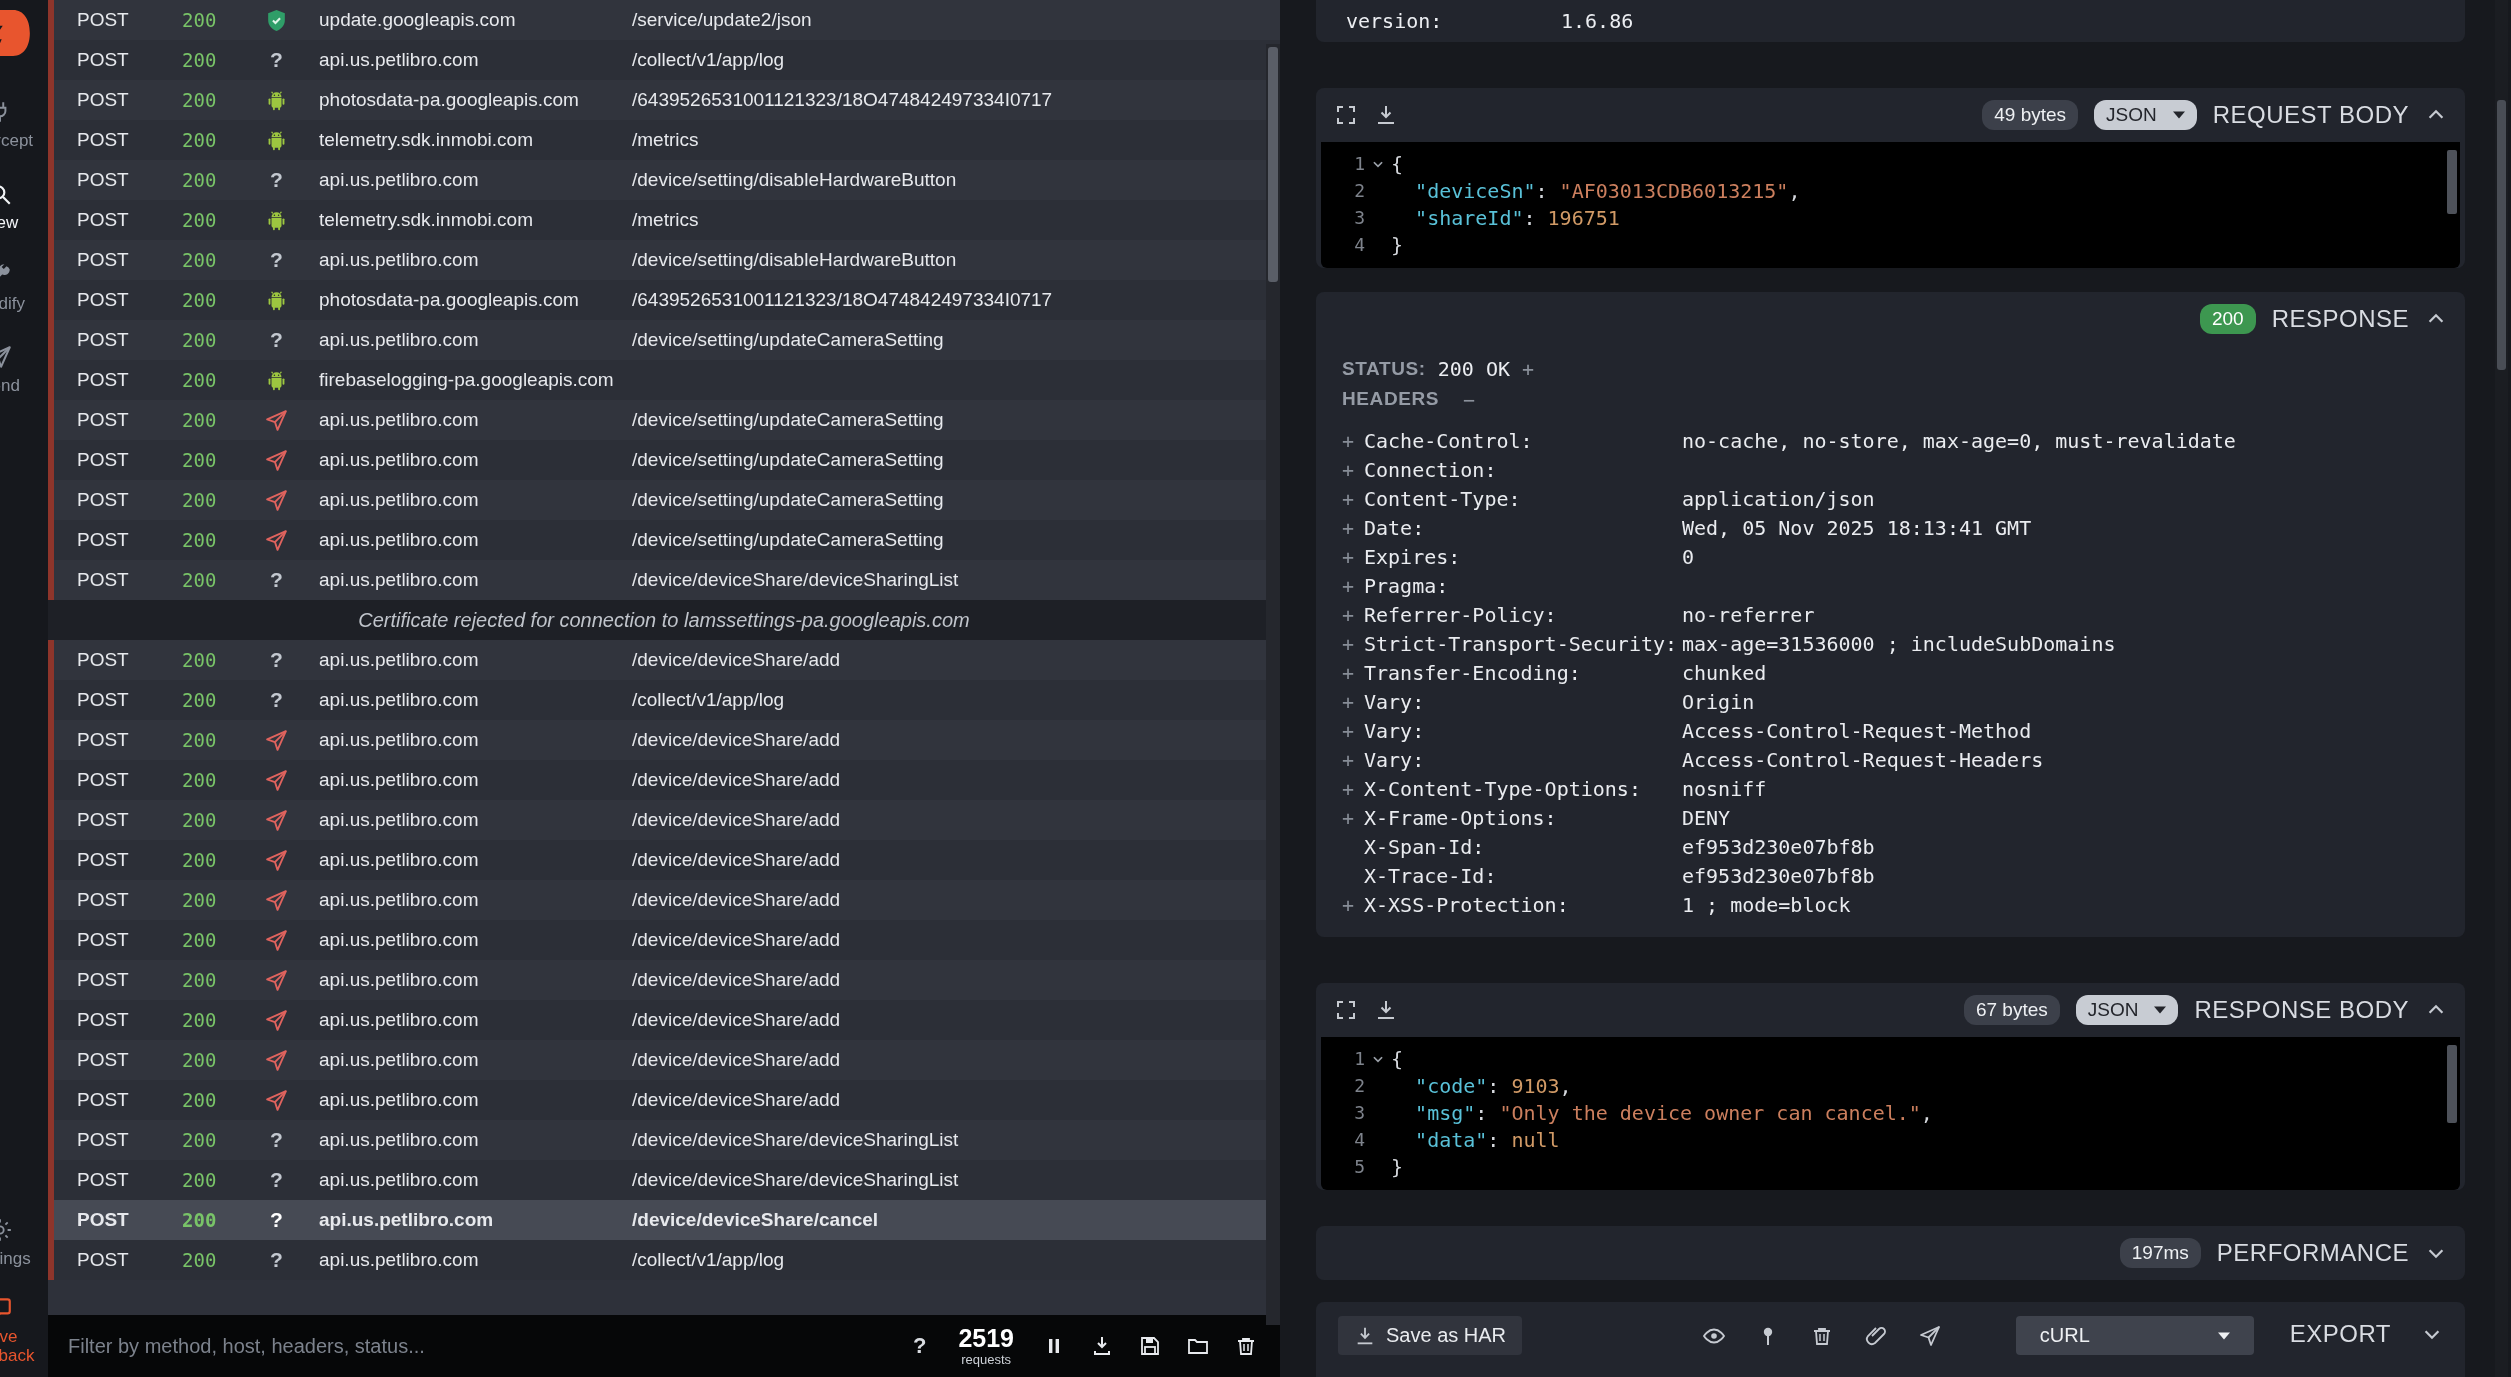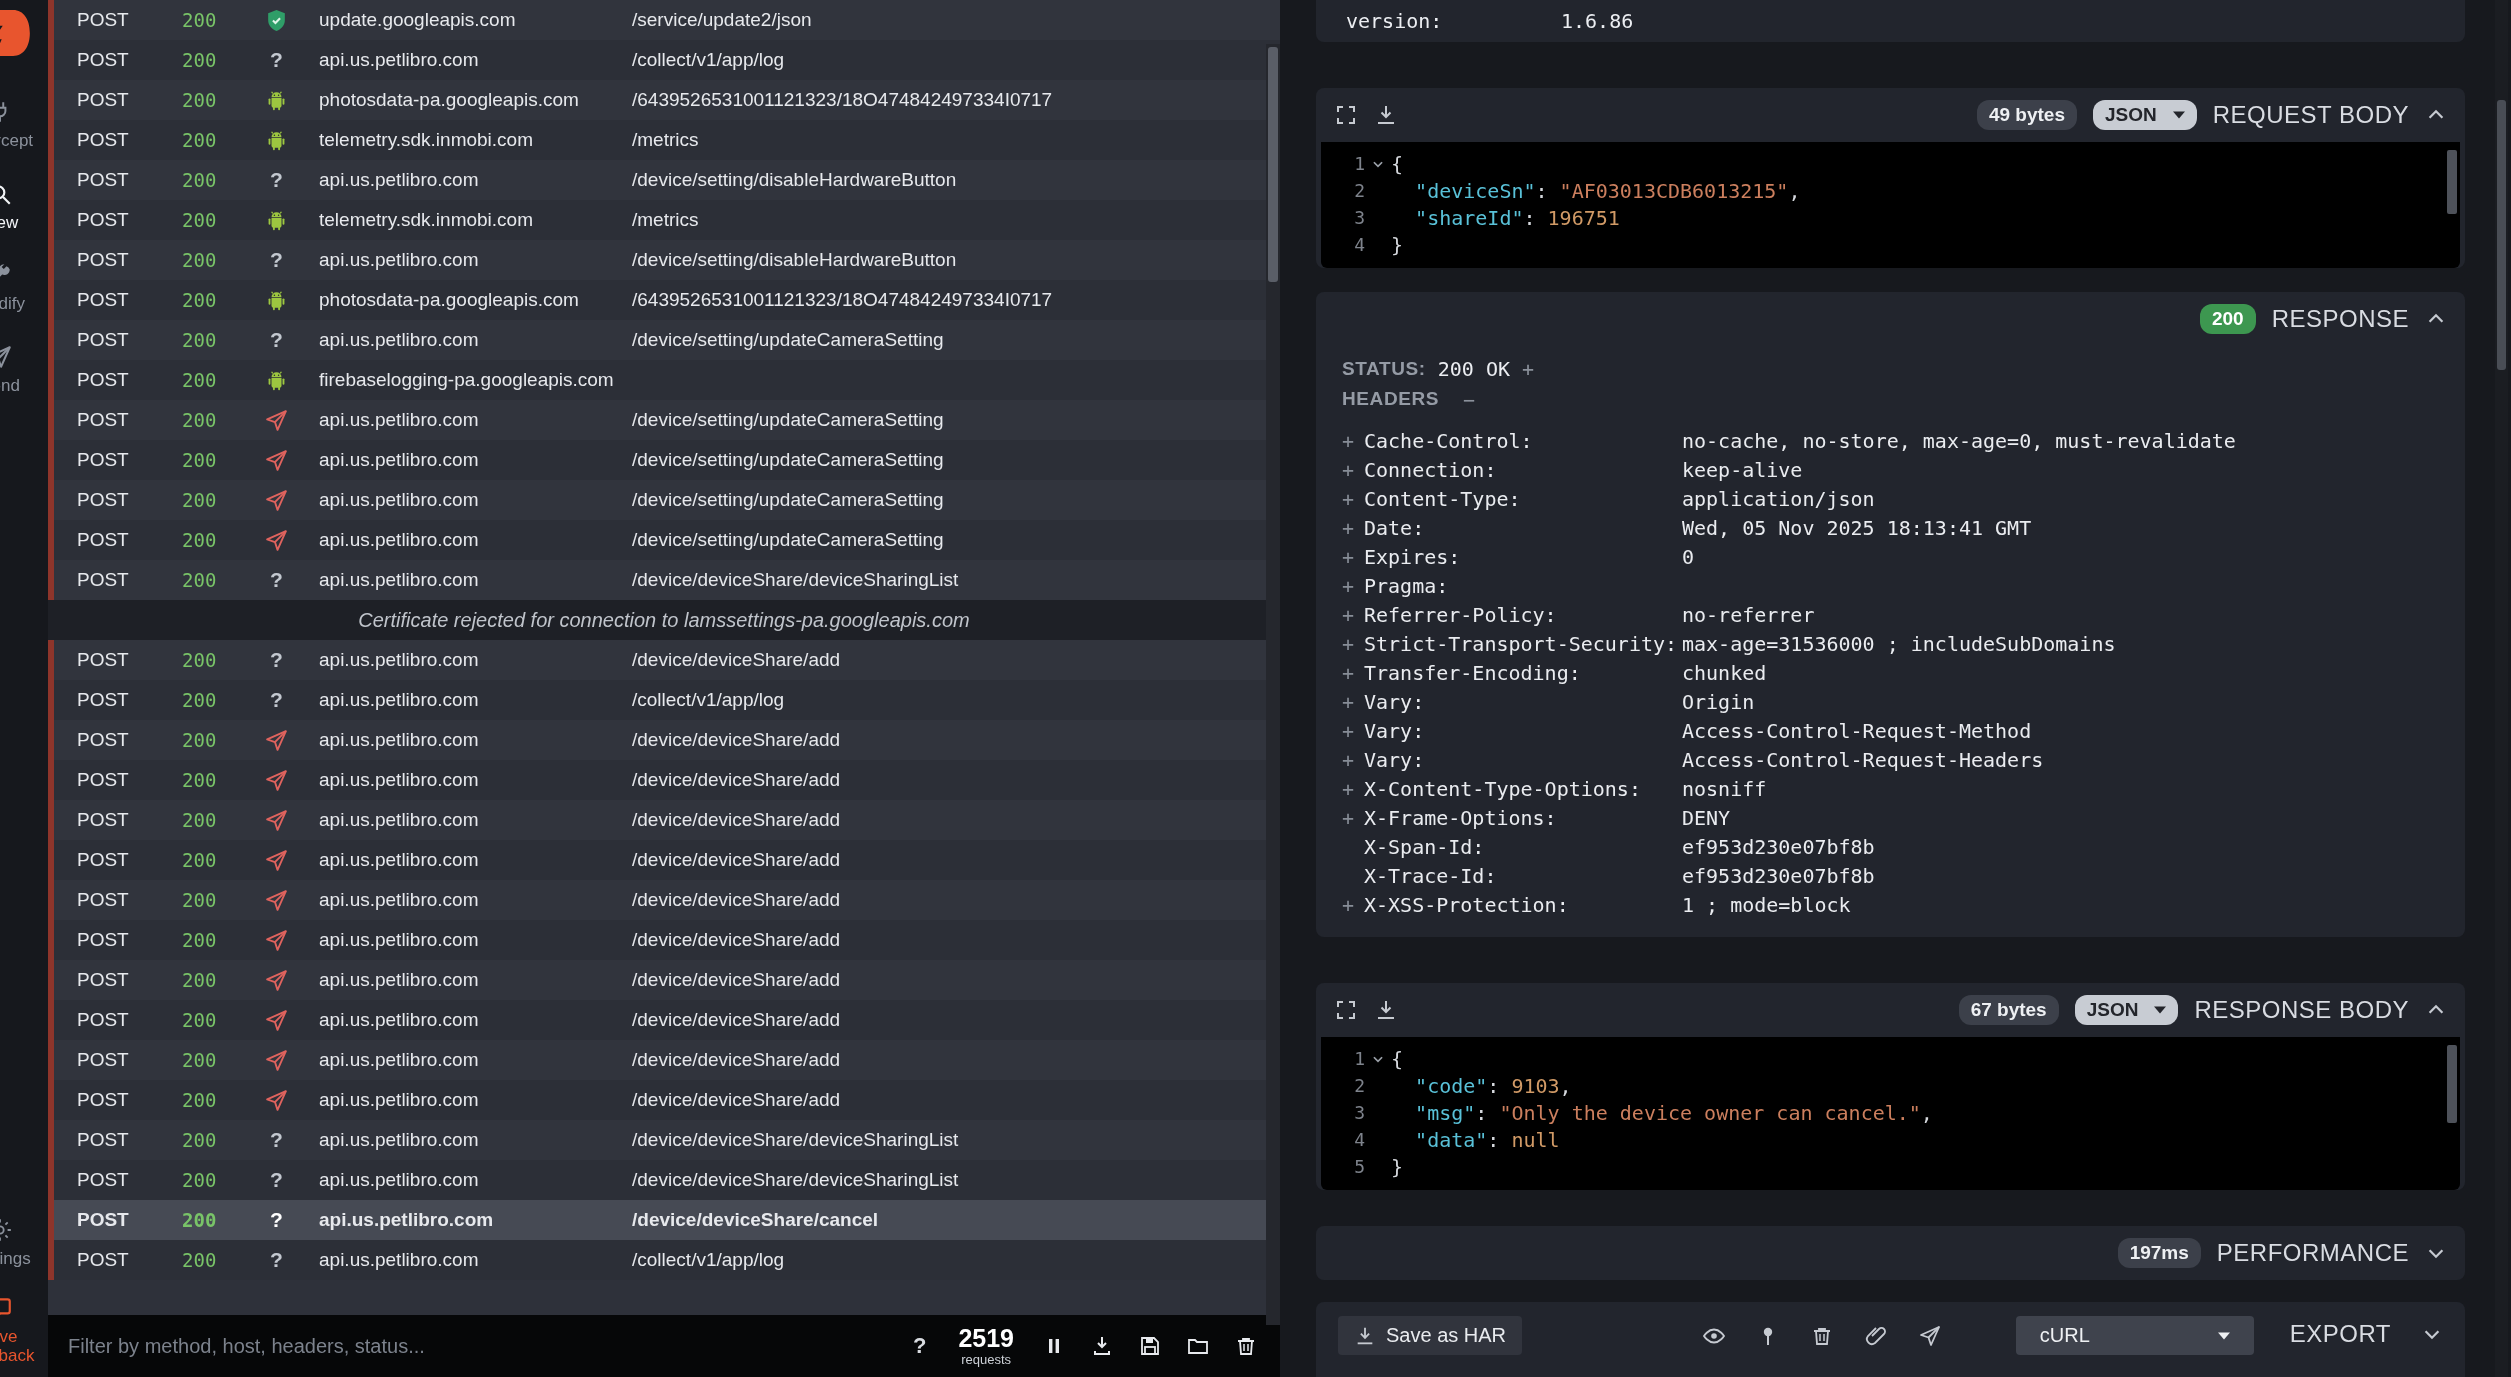--- a/index.html
+++ b/index.html
@@ -67,21 +67,21 @@
   .card{background:#22252d;border-radius:8px;}
   .card.partial{border-radius:0 0 8px 8px;height:42px;display:flex;align-items:center;}
   .kv-row{display:flex;font-family:"DejaVu Sans Mono",monospace;font-size:20px;color:#eceef2;}
   .kv-name{margin-left:30px;width:215px;}
 
   .card-head{height:54px;display:flex;align-items:center;padding:0 18px;gap:16px;}
   .hicon{color:#c6cad1;display:flex;cursor:pointer;}
   .hicon svg{width:24px;height:24px;}
   .chev svg{width:22px;height:22px;}
   .flex-sp{flex:1;}
-  .pill{border-radius:12px;padding:4px 12px;font-size:19px;font-weight:bold;}
+  .pill{border-radius:12px;padding:4px 12px;font-size:19px;font-weight:normal;}
   .pill.gray{background:#3c404a;color:#eef0f3;}
   .pill.light{background:#c8ccd3;color:#23252b;display:flex;align-items:center;gap:16px;cursor:pointer;}
   .pill.light .caret{width:12px;height:8px;}
   .pill.green{background:#3d9750;color:#ffffff;}
   .sec-title{font-size:24px;color:#d9dce2;letter-spacing:.5px;}
 
   .editor{position:relative;background:#000;margin:0 5px 6px;border-radius:0 0 6px 6px;padding:8px 0 10px;}
   .code-line{display:flex;height:27px;align-items:center;font-family:"DejaVu Sans Mono",monospace;font-size:20px;}
   .ln{flex:0 0 44px;width:44px;text-align:right;color:#7e838c;font-size:18px;}
   .fold{flex:0 0 26px;width:26px;display:flex;justify-content:center;color:#9aa0a8;cursor:pointer;}
@@ -724,21 +724,20 @@
         </div>
         <div class="hdr-list">
             <div class="hdr-row">
               <span class="h-toggle">+</span>
               <span class="h-name">Cache-Control:</span>
               <span class="h-value">no-cache, no-store, max-age=0, must-revalidate</span>
             </div>
             <div class="hdr-row">
               <span class="h-toggle">+</span>
               <span class="h-name">Connection:</span>
-              <span class="h-value">keep-alive</span>
             </div>
             <div class="hdr-row">
               <span class="h-toggle">+</span>
               <span class="h-name">Content-Type:</span>
               <span class="h-value">application/json</span>
             </div>
             <div class="hdr-row">
               <span class="h-toggle">+</span>
               <span class="h-name">Date:</span>
               <span class="h-value">Wed, 05 Nov 2025 18:13:41 GMT</span>

